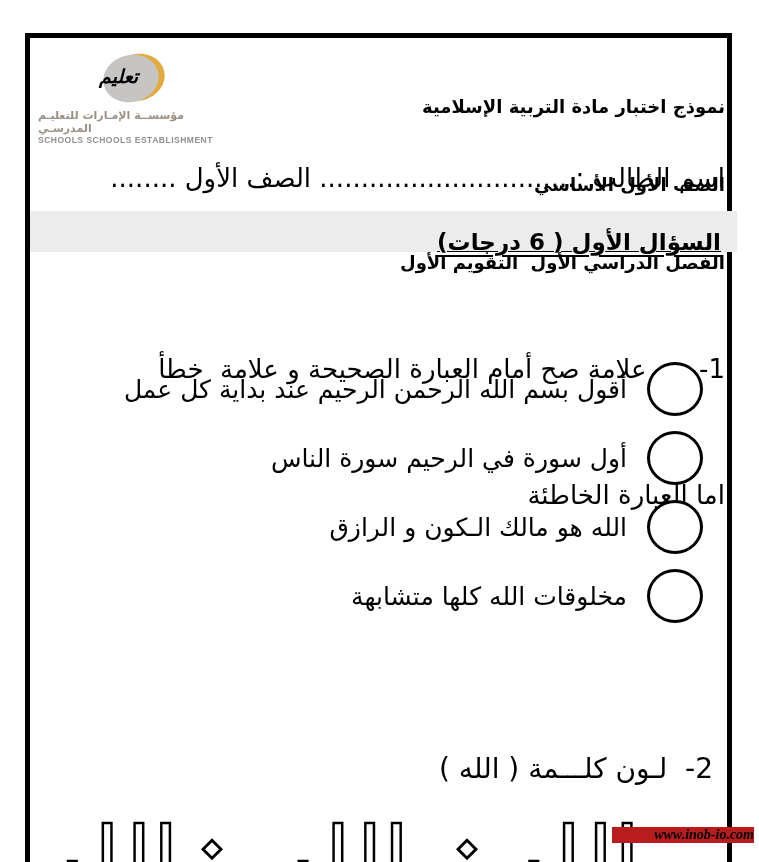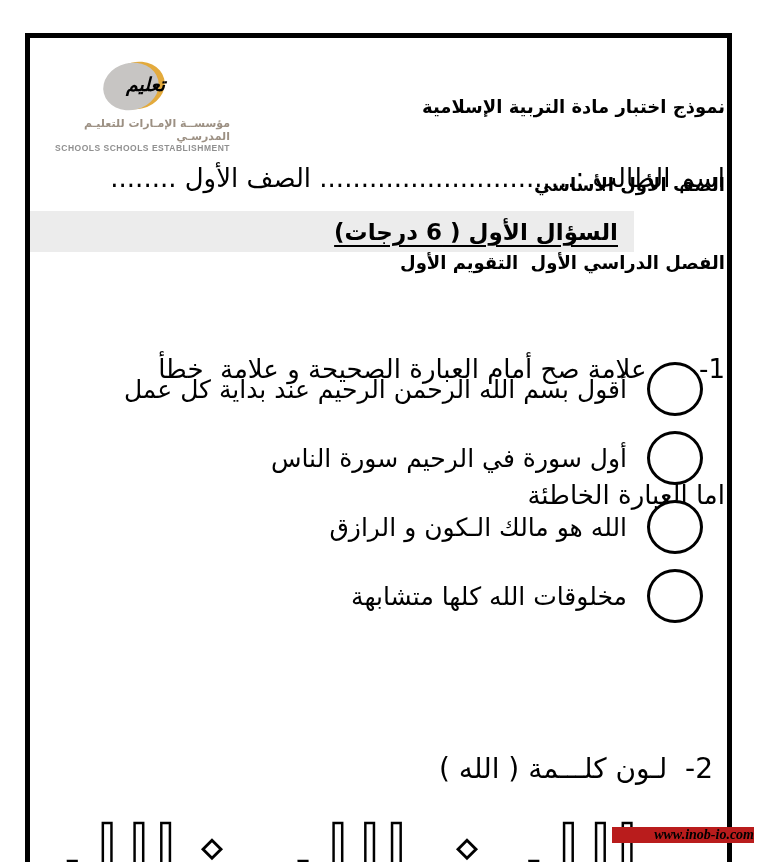--- a/index.html
+++ b/index.html
@@ -14,22 +14,22 @@
   }
   .border-frame {
     position: absolute;
     left: 25px; top: 33px;
     width: 707px; height: 850px;
     border: 5px solid #000;
     box-sizing: border-box;
   }
   
   .logo {
-    position: absolute; left: 38px; top: 60px; width: 192px;
-    text-align: right; z-index: 2;
+    position: absolute; left: 38px; top: 52px; width: 192px;
+    text-align: left; z-index: 2;
   }
   .logo-mark { position: relative; width: 70px; height: 56px; margin: 0 auto 1px; }
   .logo-crescent {
     position: absolute; left: 10px; top: 2px; width: 56px; height: 47px;
     border-radius: 50%; transform: rotate(-14deg);
   }
   .logo-ellipse {
     position: absolute; left: 4px; top: 3px; width: 56px; height: 47px;
     border-radius: 50%; transform: rotate(-14deg);
   }
@@ -52,24 +52,25 @@
     z-index: 1; white-space: pre-wrap;
   }
   
   .name-line {
     position: absolute; top: 163px; right: 34px; left: 36px;
     direction: rtl; 
     font-size: 26px; white-space: nowrap;
   }
   
   .q-heading-bar {
-    position: absolute; top: 211px; left: 30px; width: 604px; height: 41px;
+    position: absolute; top: 211px; left: 30px; width: 707px; height: 41px;
     box-sizing: border-box;
     direction: rtl; text-align: right;
-    padding: 8px 16px 0 0;
+    padding: 18px 16px 0 0;
+    text-decoration: underline;
   }
   .q-heading-text {
     font-weight: bold; font-size: 23px;
     text-decoration: underline;
     text-decoration-thickness: 2px;
     text-underline-offset: 5px;
   }
   
   .q1-instruction {
     position: absolute; top: 264px; right: 34px; left: 36px;

